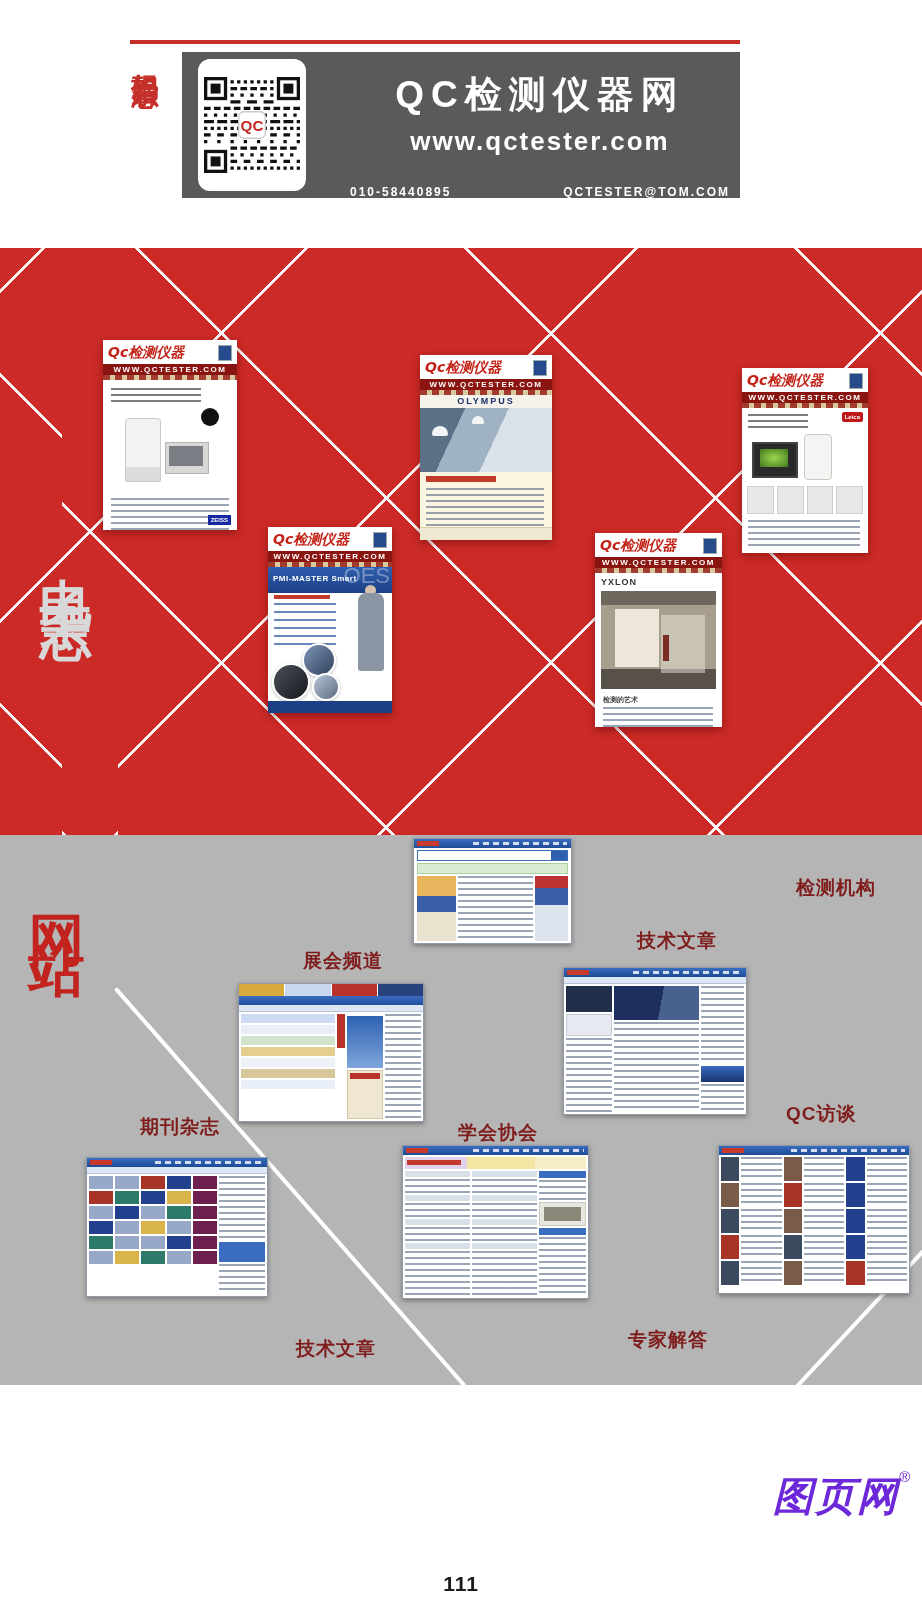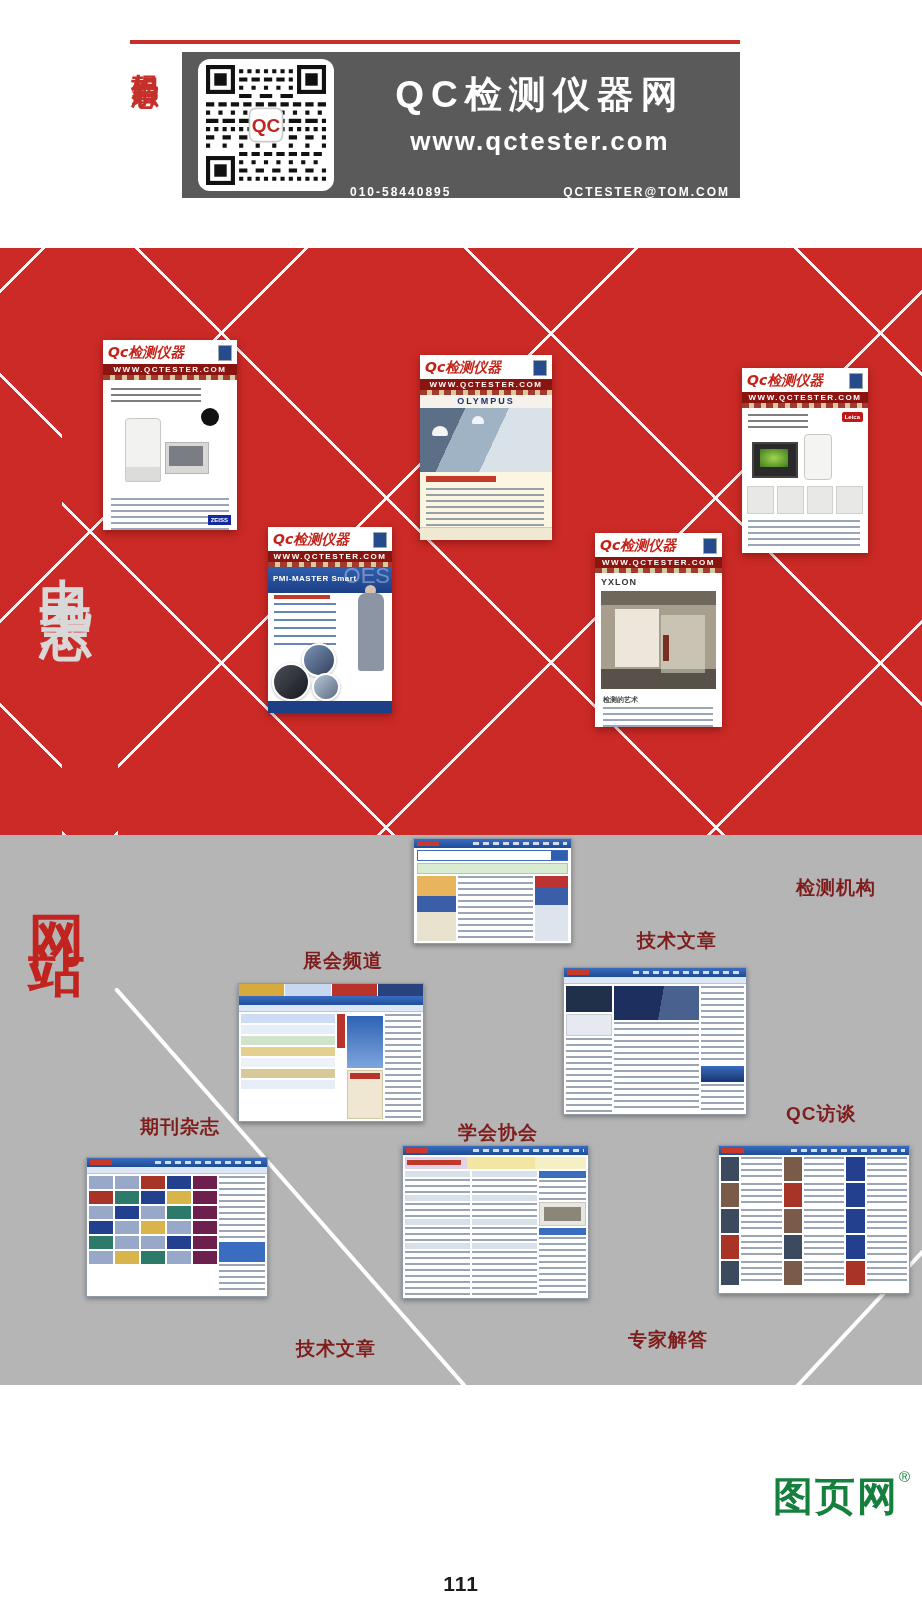--- a/index.html
+++ b/index.html
@@ -5,21 +5,21 @@
   html,body{margin:0;padding:0;background:#e8e8e8;}
   .page{position:relative;width:922px;height:1600px;margin:0 auto;background:#ffffff;
         font-family:"Liberation Sans",sans-serif;overflow:hidden;}
 
   
   .top-rule{position:absolute;left:130px;top:40px;width:610px;height:4px;background:#c5302a;}
   .scan-caption{position:absolute;left:128px;top:52px;width:34px;height:150px;
       writing-mode:vertical-rl;text-orientation:upright;color:#c5302a;font-weight:bold;
       font-size:27px;line-height:34px;letter-spacing:2px;}
   .banner{position:absolute;left:182px;top:52px;width:558px;height:146px;background:#5a5a5a;}
-  .qr-box{position:absolute;left:16px;top:7px;width:136px;height:132px;background:#ffffff;
+  .qr-box{position:absolute;left:16px;top:7px;width:108px;height:132px;background:#ffffff;
       border-radius:12px;padding:6px;box-sizing:border-box;}
   .qr-box svg{width:100%;height:100%;}
   .banner-text{position:absolute;left:168px;top:8px;width:380px;height:130px;text-align:center;color:#fff;}
   .site-name{font-size:37px;font-weight:bold;letter-spacing:7px;margin-top:10px;white-space:nowrap;}
   .site-url{font-size:26px;font-weight:bold;letter-spacing:2px;margin-top:6px;}
   .contact-row{display:flex;justify-content:space-between;gap:36px;margin-top:28px;
       font-size:12px;font-weight:bold;letter-spacing:2px;}
 
   
   .red-section{position:absolute;left:0;top:248px;width:922px;height:587px;
@@ -205,22 +205,22 @@
   .ft-cell{height:24px;display:flex;gap:2px;}
   .ft-ph{width:30%;background:#3c4a60;}
   .ft-cell:nth-child(2n) .ft-ph{background:#7a5a48;}
   .ft-cell:nth-child(3n) .ft-ph{background:#23408f;}
   .ft-cell:nth-child(5n) .ft-ph{background:#a83428;}
   .ft-tx{flex:1;}
 
   
   .pageno{position:absolute;left:0;top:1572px;width:922px;text-align:center;
       color:#1b1b1b;font-size:21px;font-weight:bold;letter-spacing:1px;}
-  .watermark{position:absolute;right:10px;top:1468px;color:#15803d;font-size:40px;font-weight:bold;
-      letter-spacing:2px;white-space:nowrap;}
+  .watermark{position:absolute;right:10px;top:1468px;color:#6d28d9;font-size:40px;font-weight:bold;
+      letter-spacing:2px;white-space:nowrap;font-style:italic;}
   .watermark sup{font-size:15px;vertical-align:28px;font-weight:normal;}
 </style>
 </head>
 <body>
 
 <div class="page">
 
   <div class="top-rule"></div>
   <div class="scan-caption">扫码看杂志</div>
 

